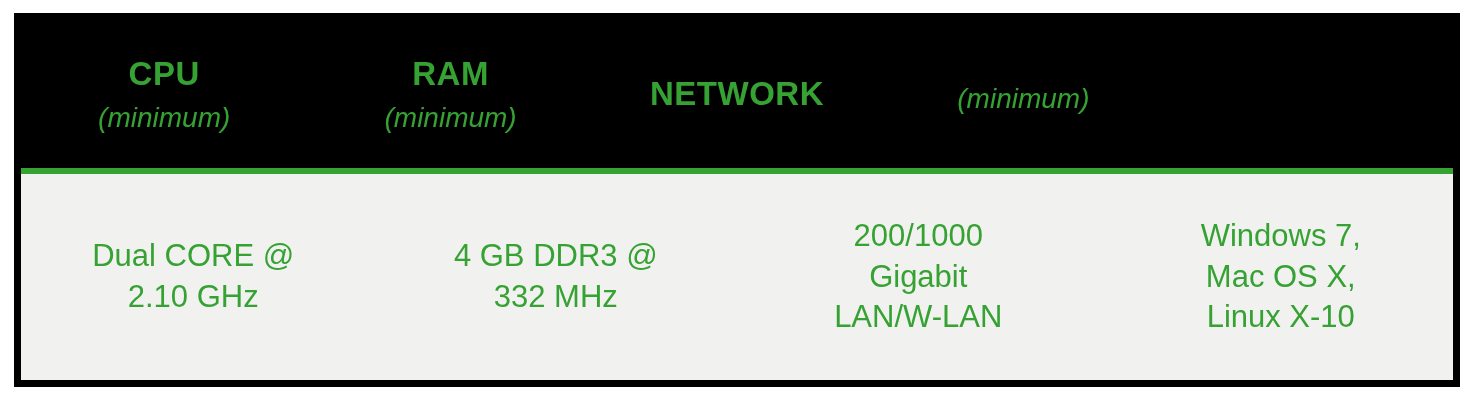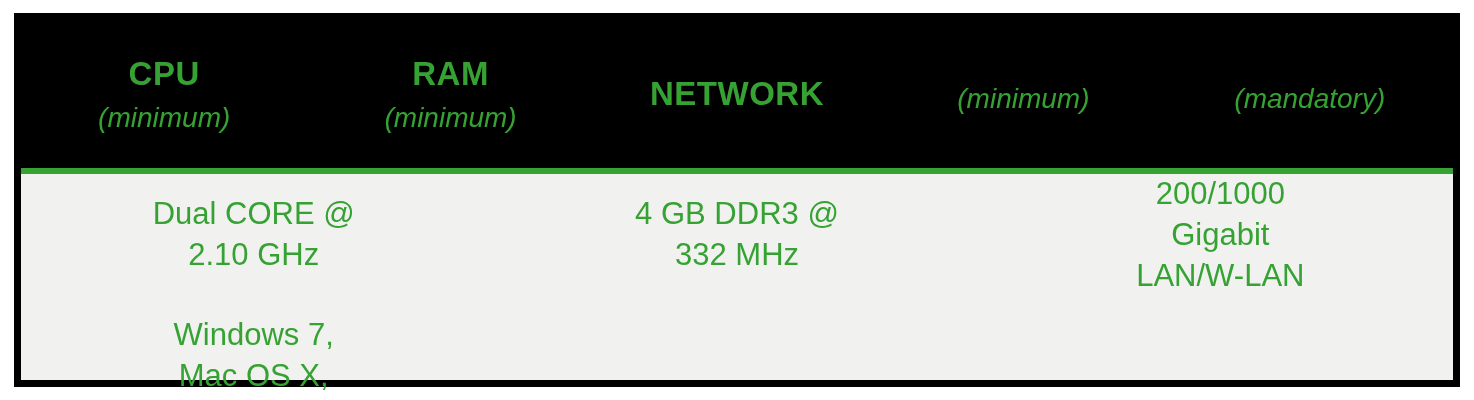--- a/index.html
+++ b/index.html
@@ -49,21 +49,21 @@
     margin-top: 9px;
   }
 
   .divider {
     height: 6px;
     background: var(--accent-green, #36a233);
   }
 
   .body-row {
     display: grid;
-    grid-template-columns: repeat(3, 1fr);
+    grid-template-columns: repeat(4, 1fr);
     align-items: center;
     height: 206px;
     background: var(--body-bg, #f1f1ef);
     gap: 18px;
   }
 
   .body-cell {
     text-align: center;
     color: var(--accent-green, #36a233);
     font-size: 31px;
@@ -86,21 +86,20 @@
       <div class="header-title">RAM</div>
       <div class="header-qualifier">(minimum)</div>
     </div>
     <div class="header-cell">
       <div class="header-title">NETWORK</div>
     </div>
     <div class="header-cell">
       <div class="header-qualifier">(minimum)</div>
     </div>
     <div class="header-cell">
-      <div class="header-qualifier">(mandatory)</div>
     </div>
   </div>
 
   <div class="divider"></div>
 
   <div class="body-row">
     <div class="body-cell">Dual CORE @
 2.10 GHz</div>
     <div class="body-cell">4 GB DDR3 @
 332 MHz</div>

